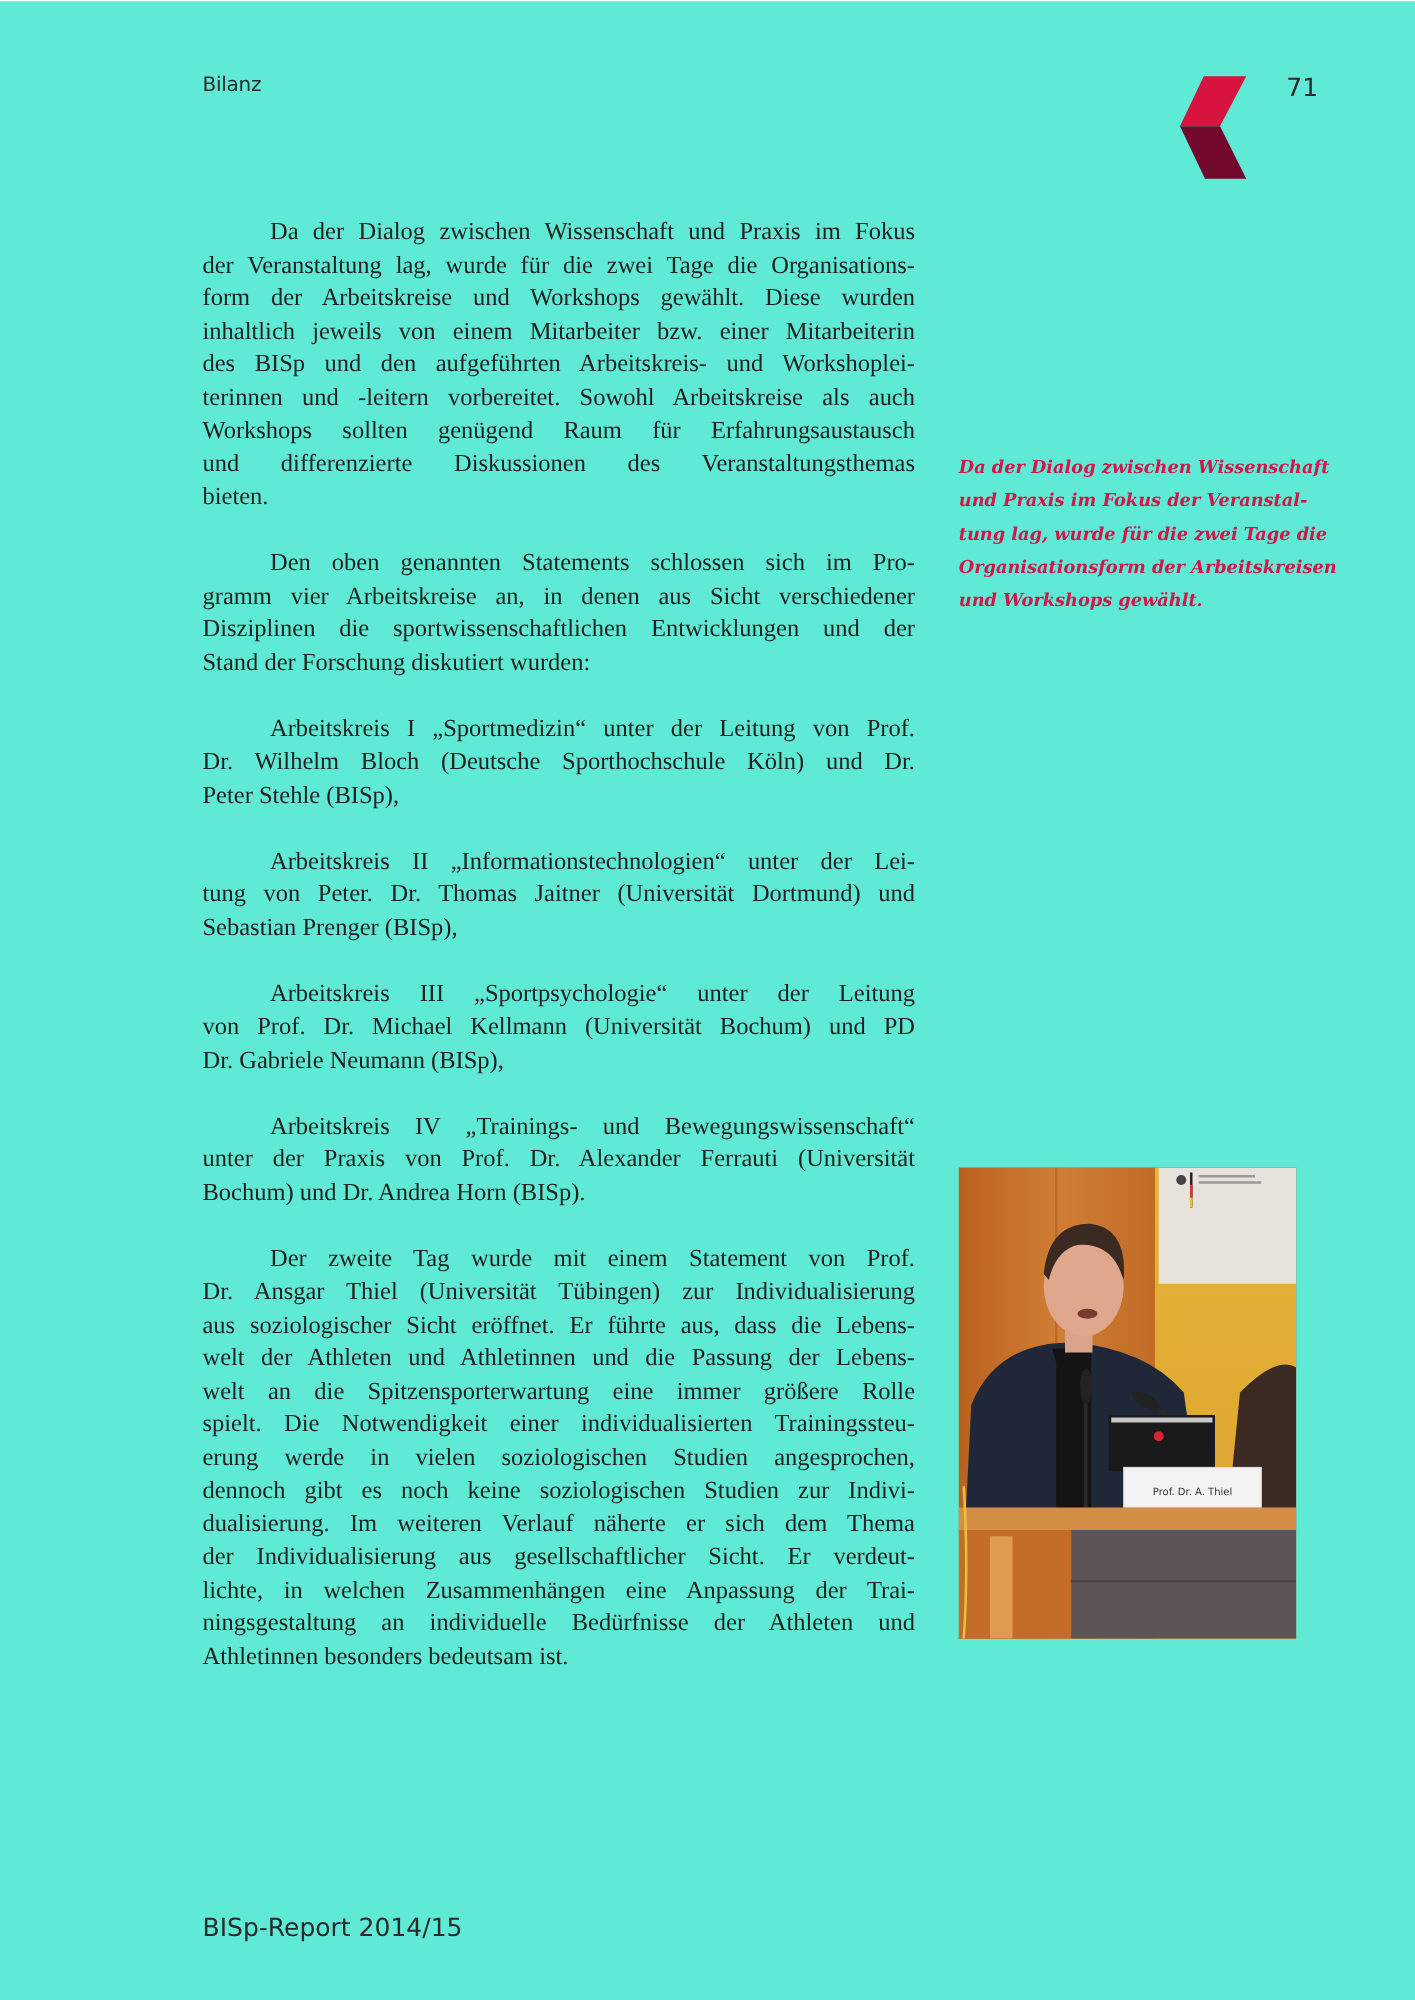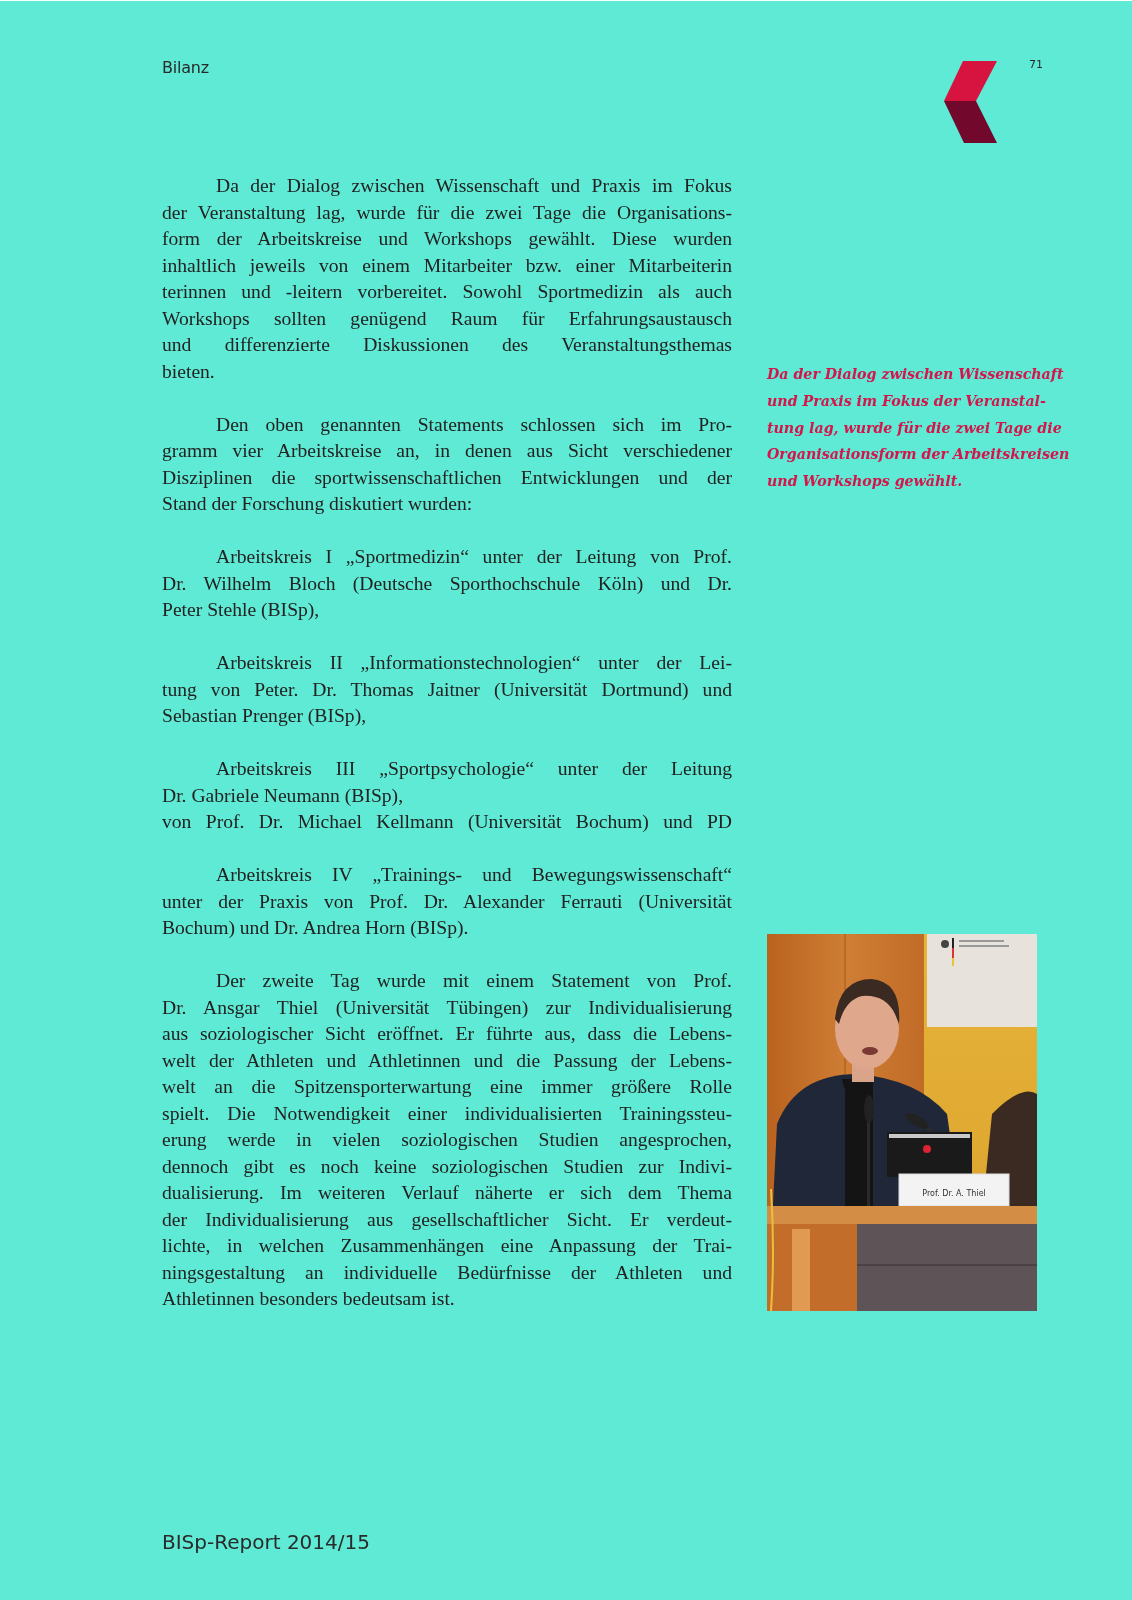--- a/index.html
+++ b/index.html
@@ -6,21 +6,21 @@
   body { width: 1132px; height: 1600px; position: relative; overflow: hidden; }
   .page { position: absolute; left: 0; top: 1px; width: 1132px; height: 1600px; background: #5eead4; }
 
   .running-head {
     position: absolute; left: 162px; top: 57px;
     font-family: "DejaVu Sans", sans-serif; font-size: 16px; color: #2a2a2a;
     letter-spacing: -0.2px;
   }
   .page-number {
     position: absolute; left: 1029px; top: 57px;
-    font-family: "DejaVu Sans", sans-serif; font-size: 11px; color: #2a2a2a;
+    font-family: "DejaVu Sans", sans-serif; font-size: 20px; color: #2a2a2a;
   }
   .chevron { position: absolute; left: 940px; top: 58px; width: 62px; height: 86px; }
 
   .body-col {
     position: absolute; left: 162px; top: 172px; width: 570px;
     font-family: "Liberation Serif", "DejaVu Serif", serif;
     font-size: 19.6px; color: #222222;
   }
   .para { margin: 0 0 26.5px 0; }
   .line {
@@ -63,21 +63,22 @@
 
   <div class="page-number">71</div>
 
   <div class="body-col">
 
     <div class="para">
       <span class="line indent"><span>Da der Dialog zwischen Wissenschaft und Praxis im Fokus</span></span>
       <span class="line"><span>der Veranstaltung lag, wurde für die zwei Tage die Organisations-</span></span>
       <span class="line"><span>form der Arbeitskreise und Workshops gewählt. Diese wurden</span></span>
       <span class="line"><span>inhaltlich jeweils von einem Mitarbeiter bzw. einer Mitarbeiterin</span></span>
-      <span class="line"><span>terinnen und -leitern vorbereitet. Sowohl Sportmedizin als auch</span></span>
+      <span class="line"><span>des BISp und den aufgeführten Arbeitskreis- und Workshoplei-</span></span>
+      <span class="line"><span>terinnen und -leitern vorbereitet. Sowohl Arbeitskreise als auch</span></span>
       <span class="line"><span>Workshops sollten genügend Raum für Erfahrungsaustausch</span></span>
       <span class="line"><span>und differenzierte Diskussionen des Veranstaltungsthemas</span></span>
       <span class="line last"><span>bieten.</span></span>
     </div>
 
     <div class="para">
       <span class="line indent"><span>Den oben genannten Statements schlossen sich im Pro-</span></span>
       <span class="line"><span>gramm vier Arbeitskreise an, in denen aus Sicht verschiedener</span></span>
       <span class="line"><span>Disziplinen die sportwissenschaftlichen Entwicklungen und der</span></span>
       <span class="line last"><span>Stand der Forschung diskutiert wurden:</span></span>
@@ -90,22 +91,22 @@
     </div>
 
     <div class="para">
       <span class="line indent"><span>Arbeitskreis II „Informationstechnologien“ unter der Lei-</span></span>
       <span class="line"><span>tung von Peter. Dr. Thomas Jaitner (Universität Dortmund) und</span></span>
       <span class="line last"><span>Sebastian Prenger (BISp),</span></span>
     </div>
 
     <div class="para">
       <span class="line indent"><span>Arbeitskreis III „Sportpsychologie“ unter der Leitung</span></span>
+      <span class="line"><span>von Prof. Dr. Michael Kellmann (Universität Bochum) und PD</span></span>
       <span class="line last"><span>Dr. Gabriele Neumann (BISp),</span></span>
-      <span class="line"><span>von Prof. Dr. Michael Kellmann (Universität Bochum) und PD</span></span>
     </div>
 
     <div class="para">
       <span class="line indent"><span>Arbeitskreis IV „Trainings- und Bewegungswissenschaft“</span></span>
       <span class="line"><span>unter der Praxis von Prof. Dr. Alexander Ferrauti (Universität</span></span>
       <span class="line last"><span>Bochum) und Dr. Andrea Horn (BISp).</span></span>
     </div>
 
     <div class="para">
       <span class="line indent"><span>Der zweite Tag wurde mit einem Statement von Prof.</span></span>

